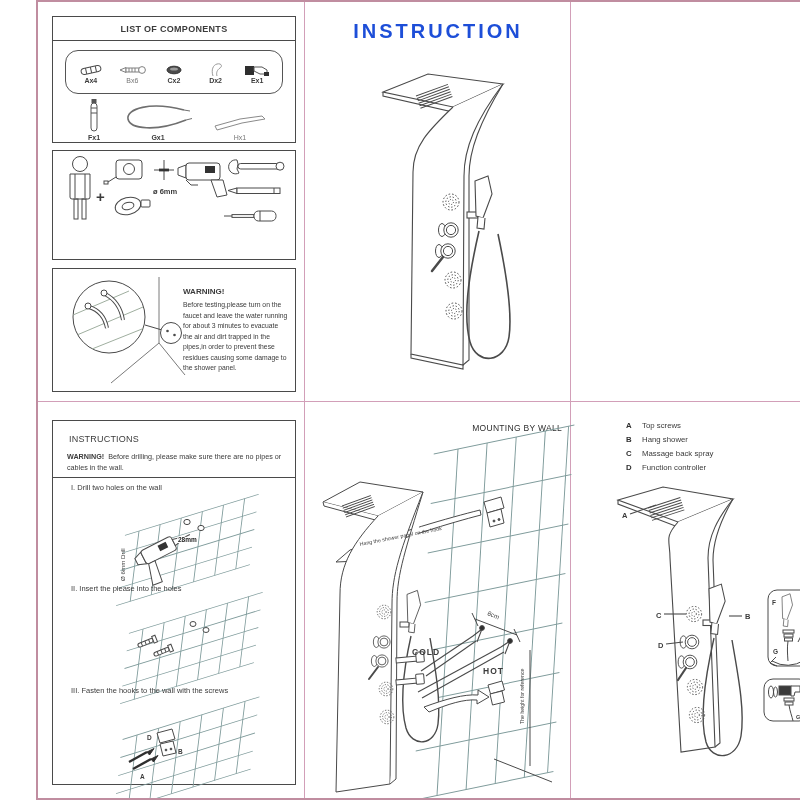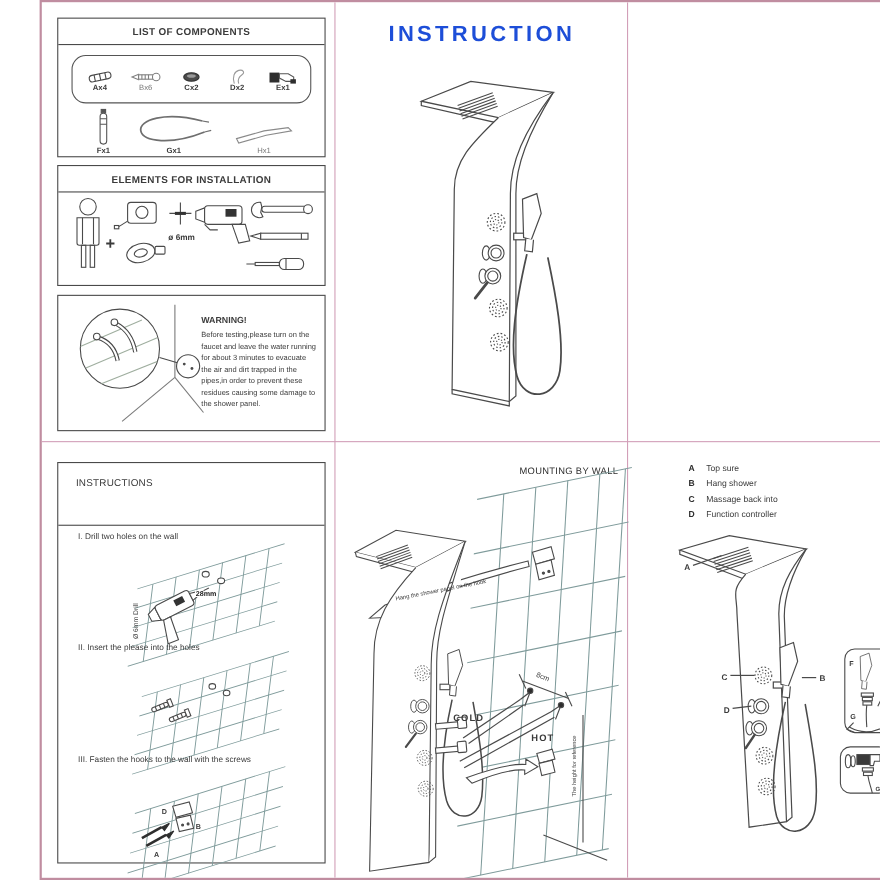--- a/index.html
+++ b/index.html
@@ -158,21 +158,20 @@
       <div class="comp-item2">
         <svg width="58" height="26">
           <path d="M4,16 L29,9 L51,6 L54,9 L31,13 L6,20 Z" fill="#fff" stroke="#8a8a8a"></path>
         </svg>
         <span class="comp-label lt">Hx1</span>
       </div>
     </div>
   </section>
 
   <section class="box" style="left:14px;top:148px;width:244px;height:110px">
-    <div class="box-header">ELEMENTS FOR INSTALLATION</div>
     <svg width="232" height="80" style="margin:3px 0 0 5px">
       <g stroke="#4a4a4a" fill="none" stroke-width="1">
 
         <g>
           <circle cx="22" cy="10" r="7.5" fill="#fff"></circle>
           <path d="M12,20 h20 v23 a2,2 0 0 1 -2,2 h-16 a2,2 0 0 1 -2,-2 z" fill="#fff"></path>
           <line x1="17" y1="20" x2="17" y2="44"></line>
             <line x1="27" y1="20" x2="27" y2="44"></line>
           <rect x="16" y="45" width="4" height="20"></rect>
             <rect x="24" y="45" width="4" height="20"></rect>
@@ -285,20 +284,21 @@
       <use href="#jet" transform="translate(97,226)"></use>
       <use href="#jet" transform="translate(98,257)"></use>
       <rect x="111" y="158" width="11" height="6" fill="#fff"></rect>
       <use href="#handshower" transform="translate(119,124)"></use>
       <path d="M123,177 C112,225 107,262 114,288 C121,312 149,309 153,283 C157,255 149,213 142,180" stroke-width="1.6"></path>
     </g>
   </svg>
 
   <section class="box" style="left:14px;top:418px;width:244px;height:365px">
     <div class="steps-title">INSTRUCTIONS</div>
+    <div class="steps-warn"><span style="font-weight:bold">WARNING!</span>&nbsp; <span>Before drilling, please make sure there are no pipes or cables in the wall.</span></div>
     <div class="steps-sep"></div>
 
     <div class="step-label" style="left:18px;top:62px">I. Drill two holes on the wall</div>
     <svg class="abs" style="left:28px;top:74px" width="190" height="98">
       <use href="#wallgrid" stroke="#7f9b9b" transform="matrix(0.88,-0.27,-0.1,0.8,58,36)"></use>
       <g stroke="#4a4a4a" fill="#fff" stroke-width="1">
         <ellipse cx="106" cy="27" rx="3.2" ry="2.6"></ellipse>
         <ellipse cx="120" cy="33" rx="3.2" ry="2.6"></ellipse>
         <g transform="translate(52,60) rotate(-27)">
           <path d="M0,4 L8,1 L8,14 L0,11 Z"></path>
@@ -439,29 +439,29 @@
     <text transform="translate(52,142) rotate(-11)" font-size="5.3">Hang the shower panel on the hook</text>
     <text x="104" y="251" font-size="8.5" font-weight="bold" letter-spacing="1">COLD</text>
     <text x="175" y="270" font-size="8.5" font-weight="bold" letter-spacing="1">HOT</text>
     <text transform="translate(179,211) rotate(22)" font-size="6.5">8cm</text>
     <text transform="translate(216,320) rotate(-90)" font-size="5.2">The height for reference</text>
   </svg>
 
   <div class="legend-list">
     <div class="legend-row">
       <span class="legend-key">A</span>
-      <span>Top sure</span>
+      <span>Top screws</span>
     </div>
     <div class="legend-row">
       <span class="legend-key">B</span>
       <span>Hang shower</span>
     </div>
     <div class="legend-row">
       <span class="legend-key">C</span>
-      <span>Massage back into</span>
+      <span>Massage back spray</span>
     </div>
     <div class="legend-row">
       <span class="legend-key">D</span>
       <span>Function controller</span>
     </div>
   </div>
 
   <svg class="abs" style="left:552px;top:468px" width="178" height="322">
     <g stroke="#4a4a4a" fill="none" stroke-width="1.1">
       <path d="M28,30 L73,17 L143,29 L88,52 Z" fill="#fff"></path>

